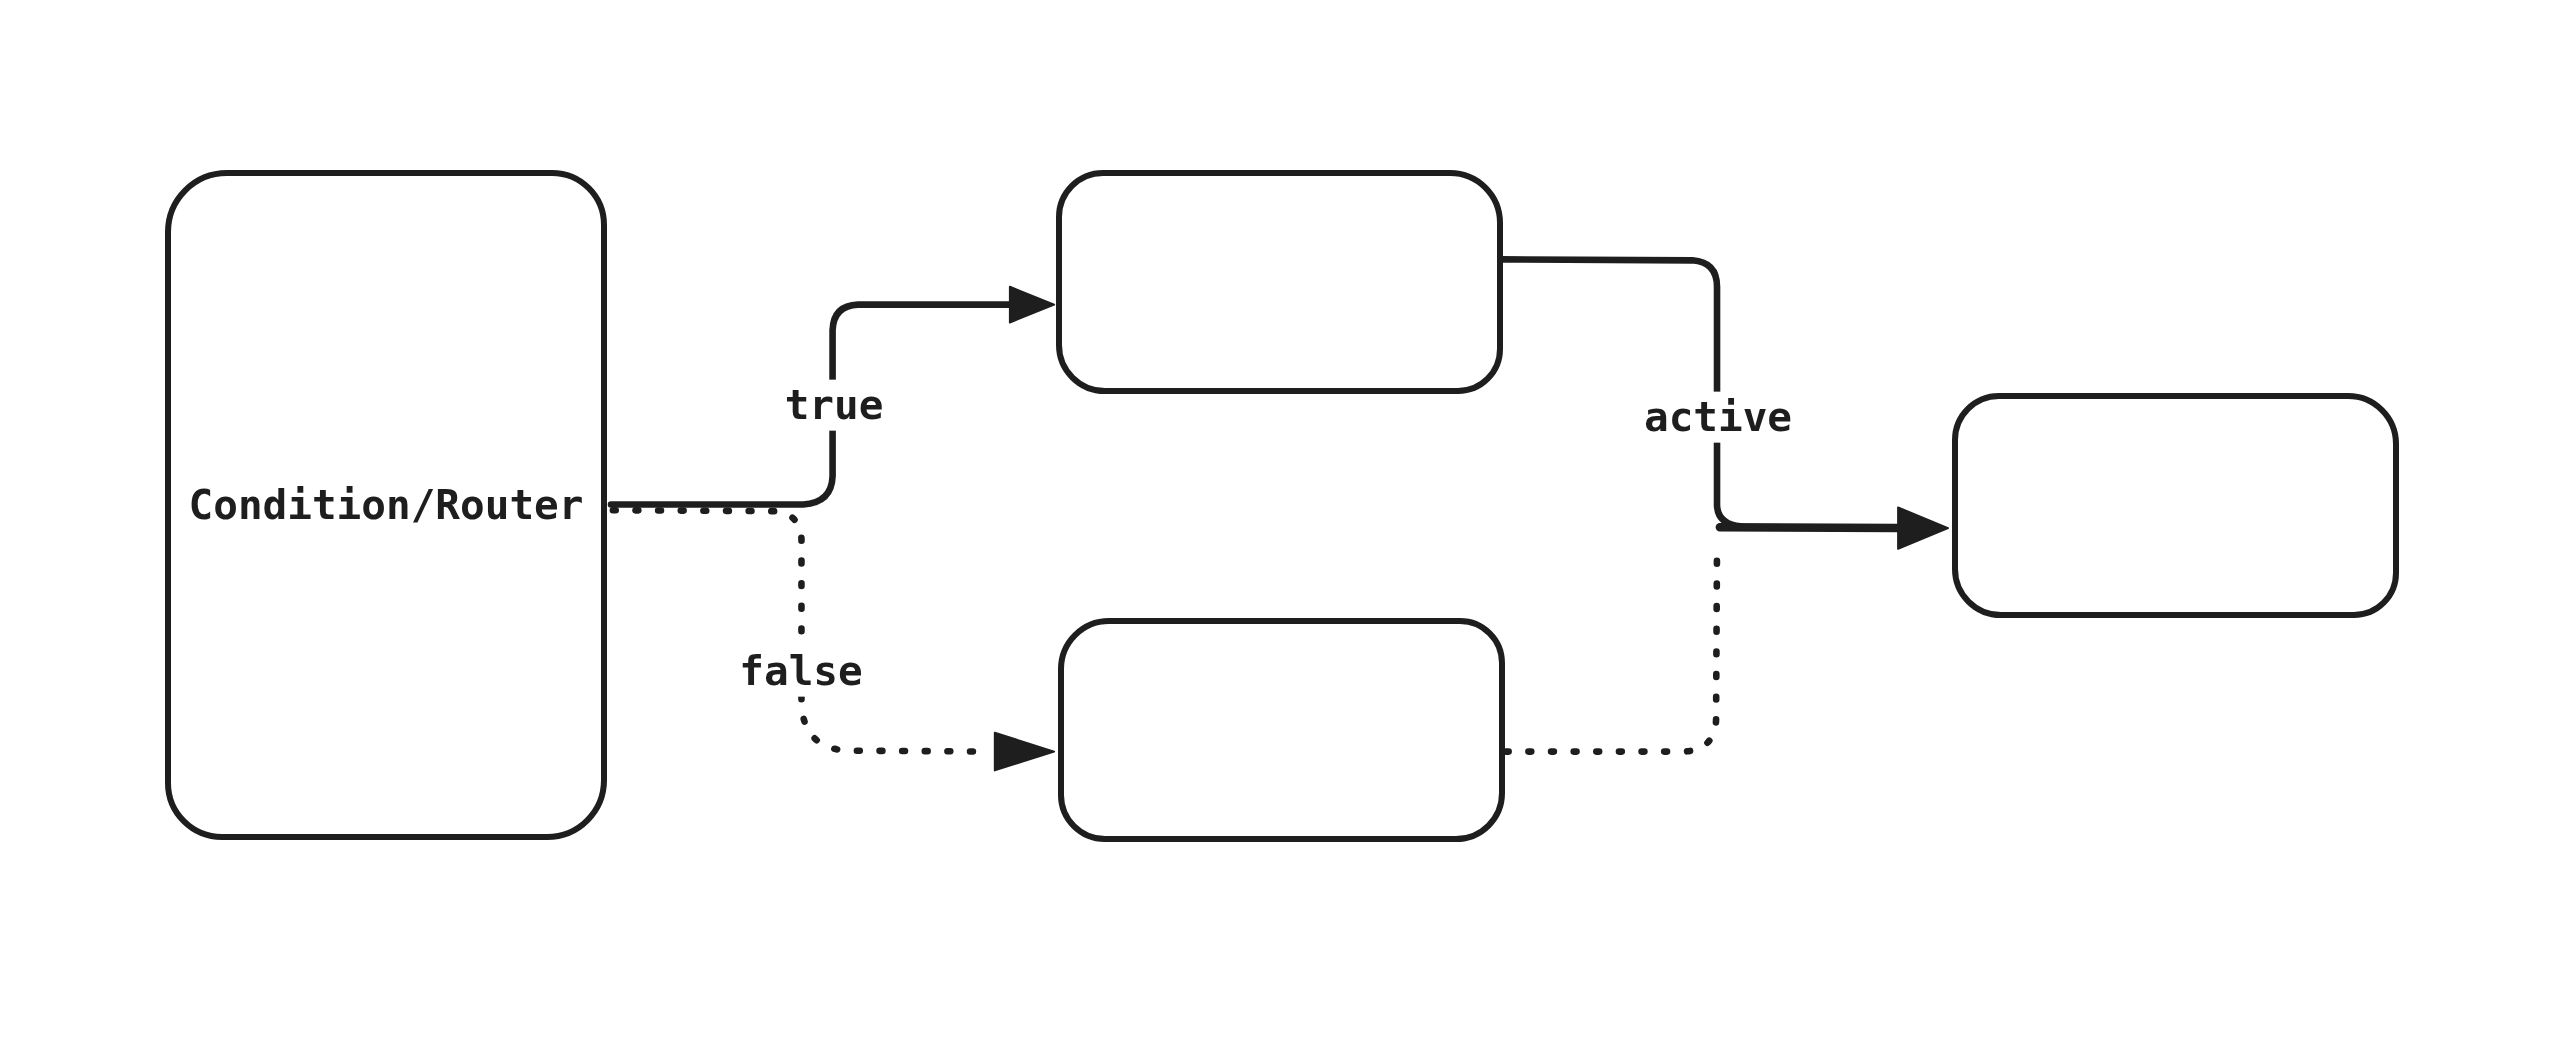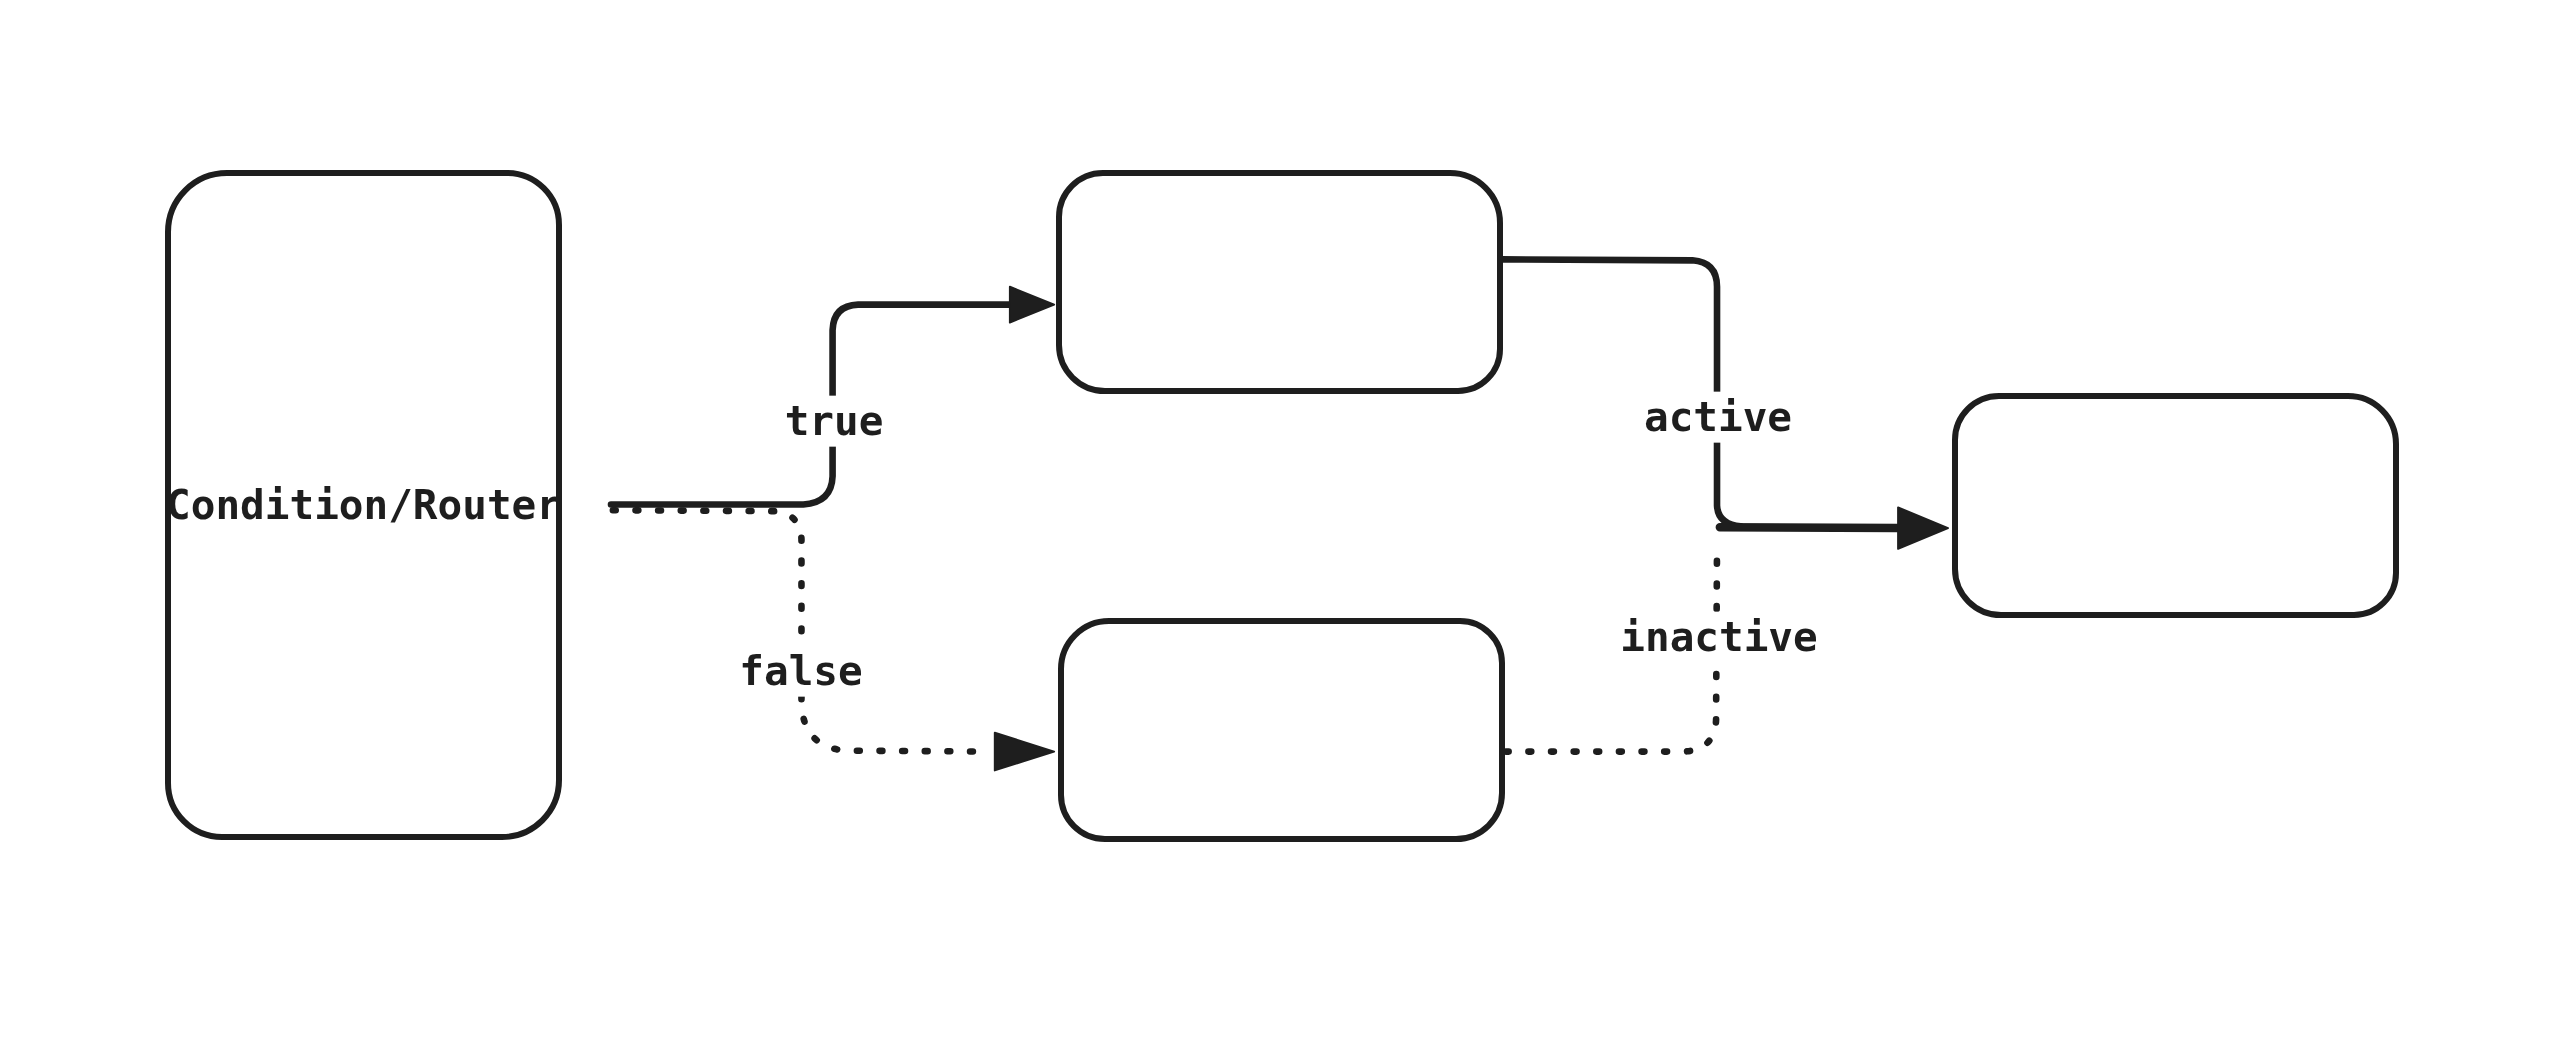--- a/index.html
+++ b/index.html
@@ -50,21 +50,21 @@
     align-items: center;
     justify-content: center;
   }
   .node-label {
     font-size: 41px;
     font-weight: bold;
     letter-spacing: 0px;
     white-space: nowrap;
   }
   #node-condition-router {
-    left: 165px; top: 170px; width: 397px; height: 670px;
+    left: 165px; top: 170px; width: 442px; height: 670px;
     border-radius: 62px 55px 60px 57px;
   }
   #node-true-branch {
     left: 1056px; top: 170px; width: 447px; height: 224px;
     border-radius: 47px 53px 45px 49px;
   }
   #node-false-branch {
     left: 1058px; top: 618px; width: 447px; height: 224px;
     border-radius: 51px 45px 49px 47px;
   }
@@ -76,21 +76,21 @@
     position: absolute;
     transform: translate(-50%, -50%);
     background: #ffffff;
     padding: 2.8px 9.4px;
     font-size: 41px;
     font-weight: bold;
     white-space: nowrap;
     z-index: 3;
     line-height: 1.1;
   }
-  #edge-label-true     { left: 834px;  top: 405px; margin-top: 16px; }
+  #edge-label-true     { left: 834px;  top: 405px; }
   #edge-label-false    { left: 801px;  top: 627px; margin-top: 44px; }
   #edge-label-active   { left: 1718px; top: 393px; margin-top: 24px; }
   #edge-label-inactive { left: 1719px; top: 637px; }
 </style>
 </head>
 <body>
 
 <div id="canvas">
 
   <svg id="edge-layer" viewBox="0 0 2732 1124" xmlns="http://www.w3.org/2000/svg">
@@ -115,16 +115,15 @@
 
   <div class="node" id="node-true-branch"></div>
 
   <div class="node" id="node-false-branch"></div>
 
   <div class="node" id="node-output"></div>
 
   <div class="edge-label" id="edge-label-true">true</div>
   <div class="edge-label" id="edge-label-false">false</div>
   <div class="edge-label" id="edge-label-active">active</div>
-  <div class="edge-label" id="edge-label-inactive">inactive</div>
 
 </div>
 
 
 </body></html>

